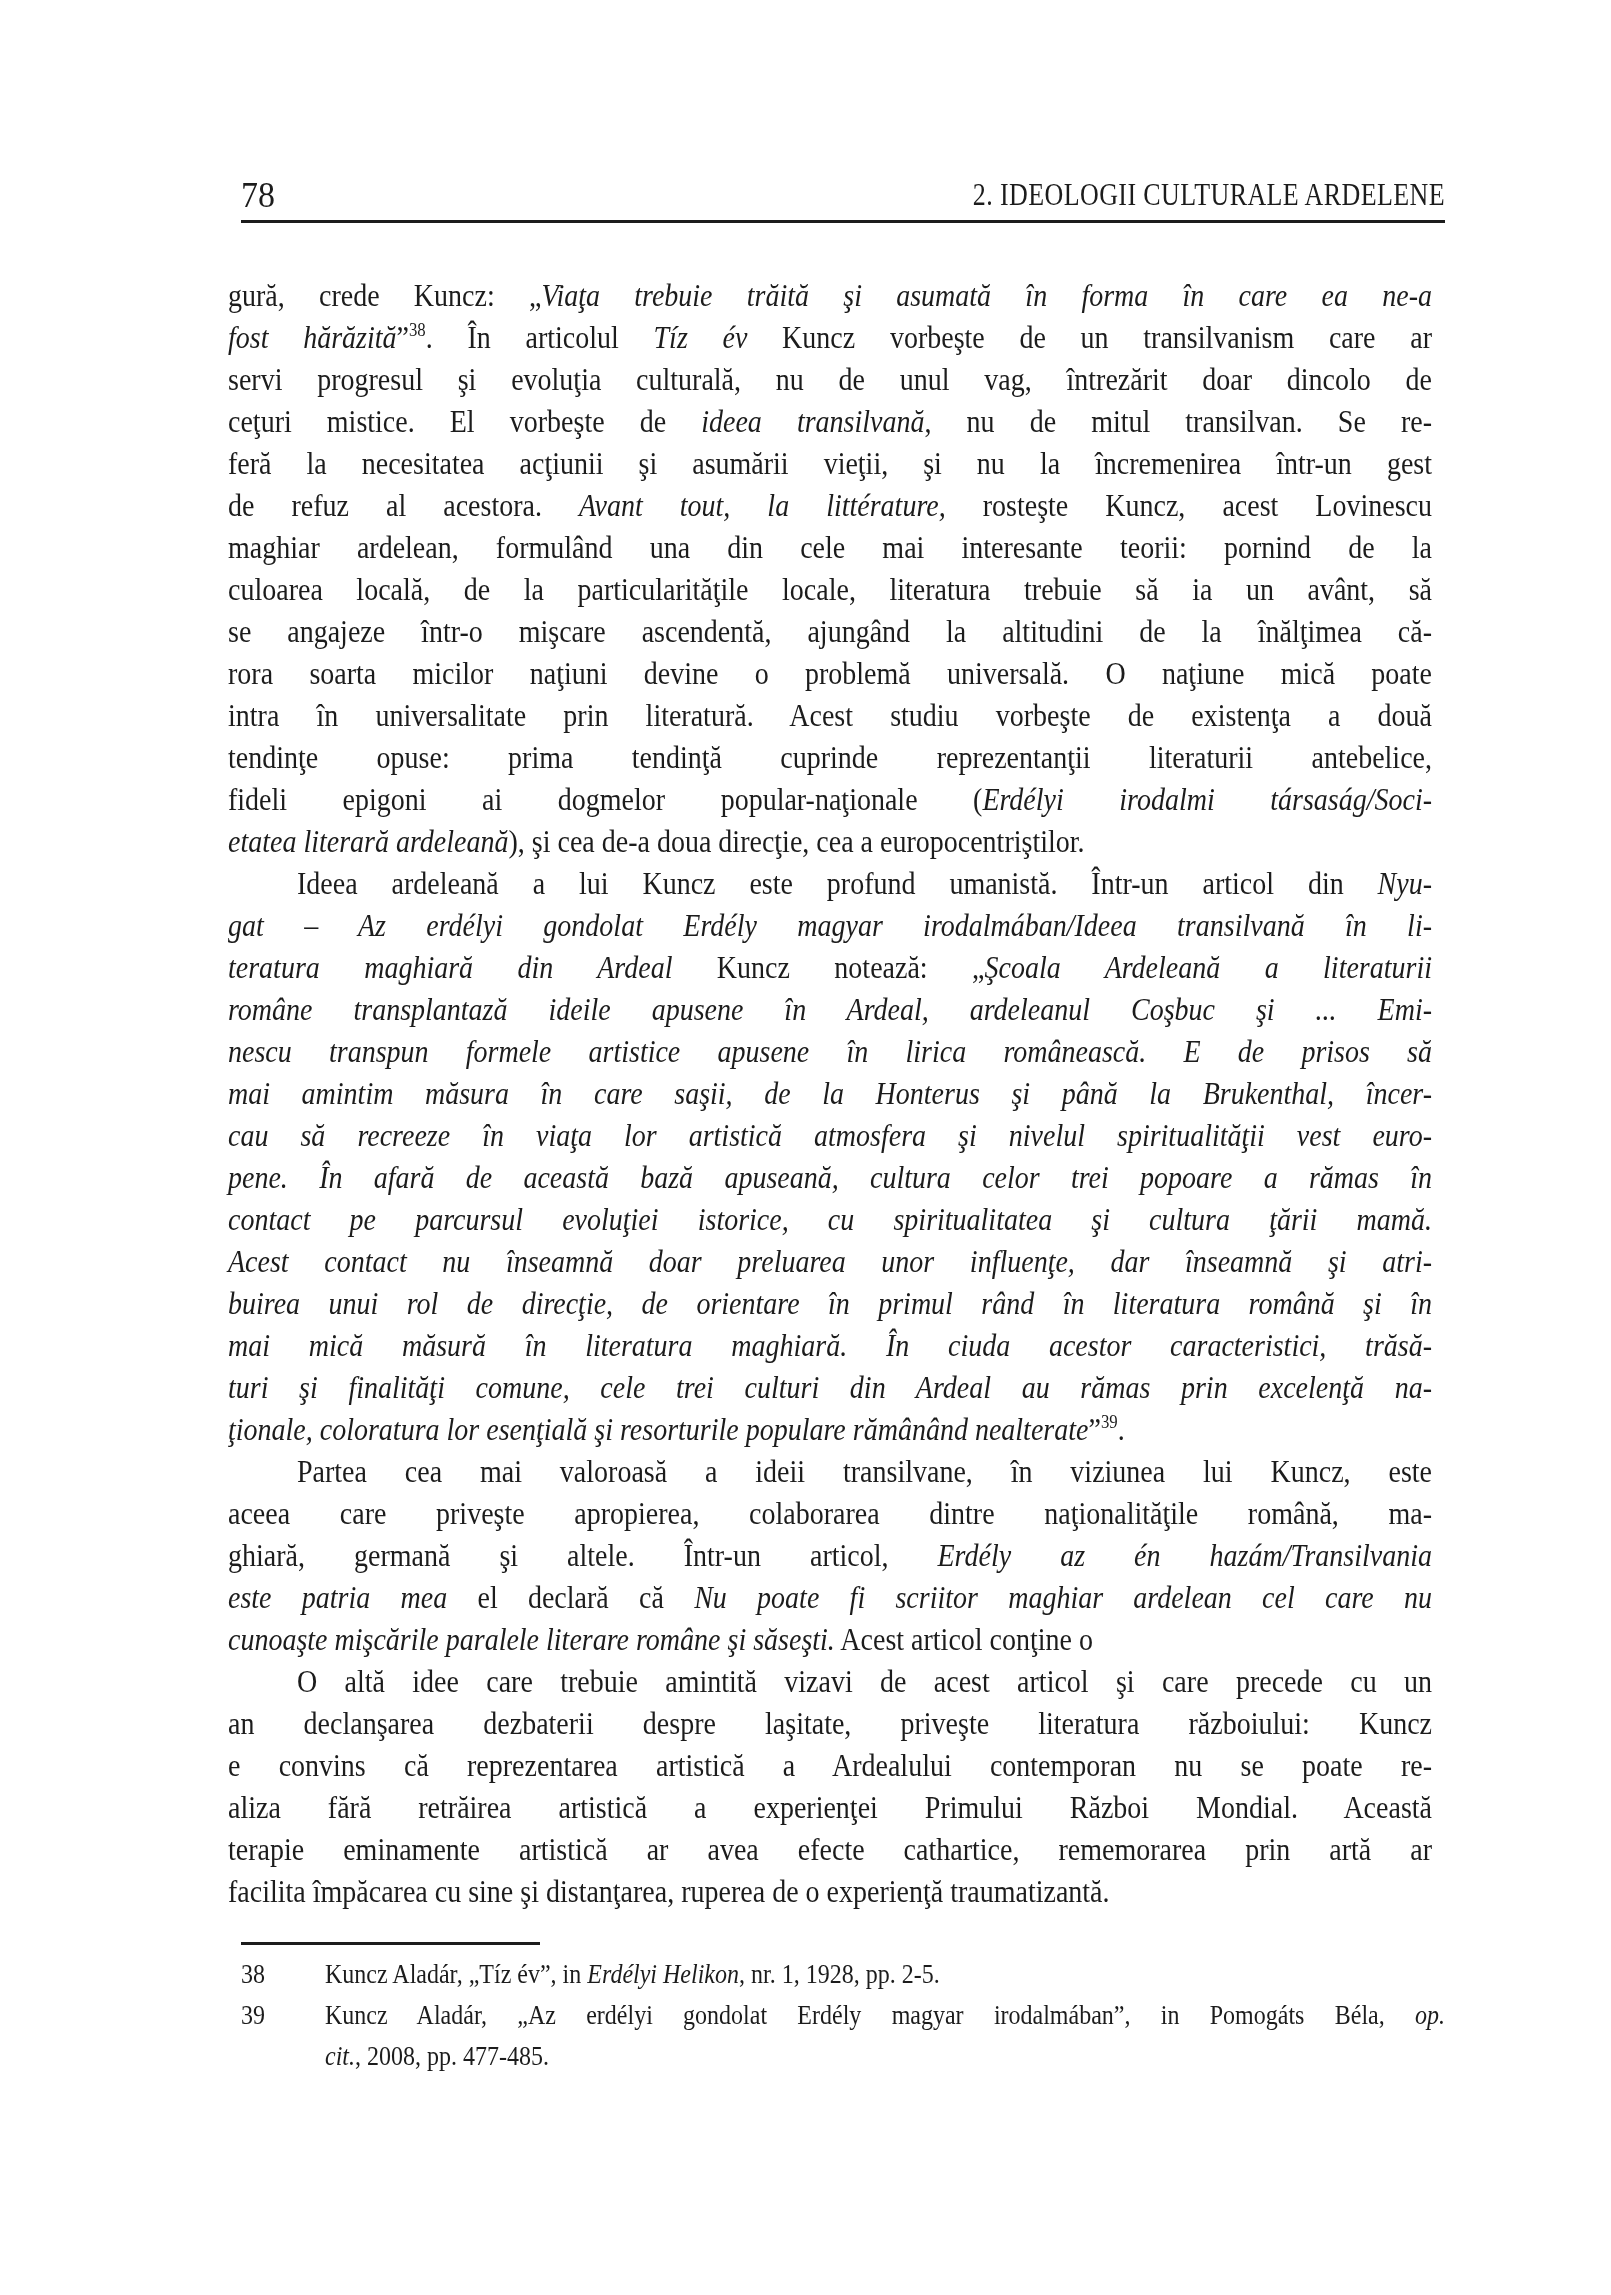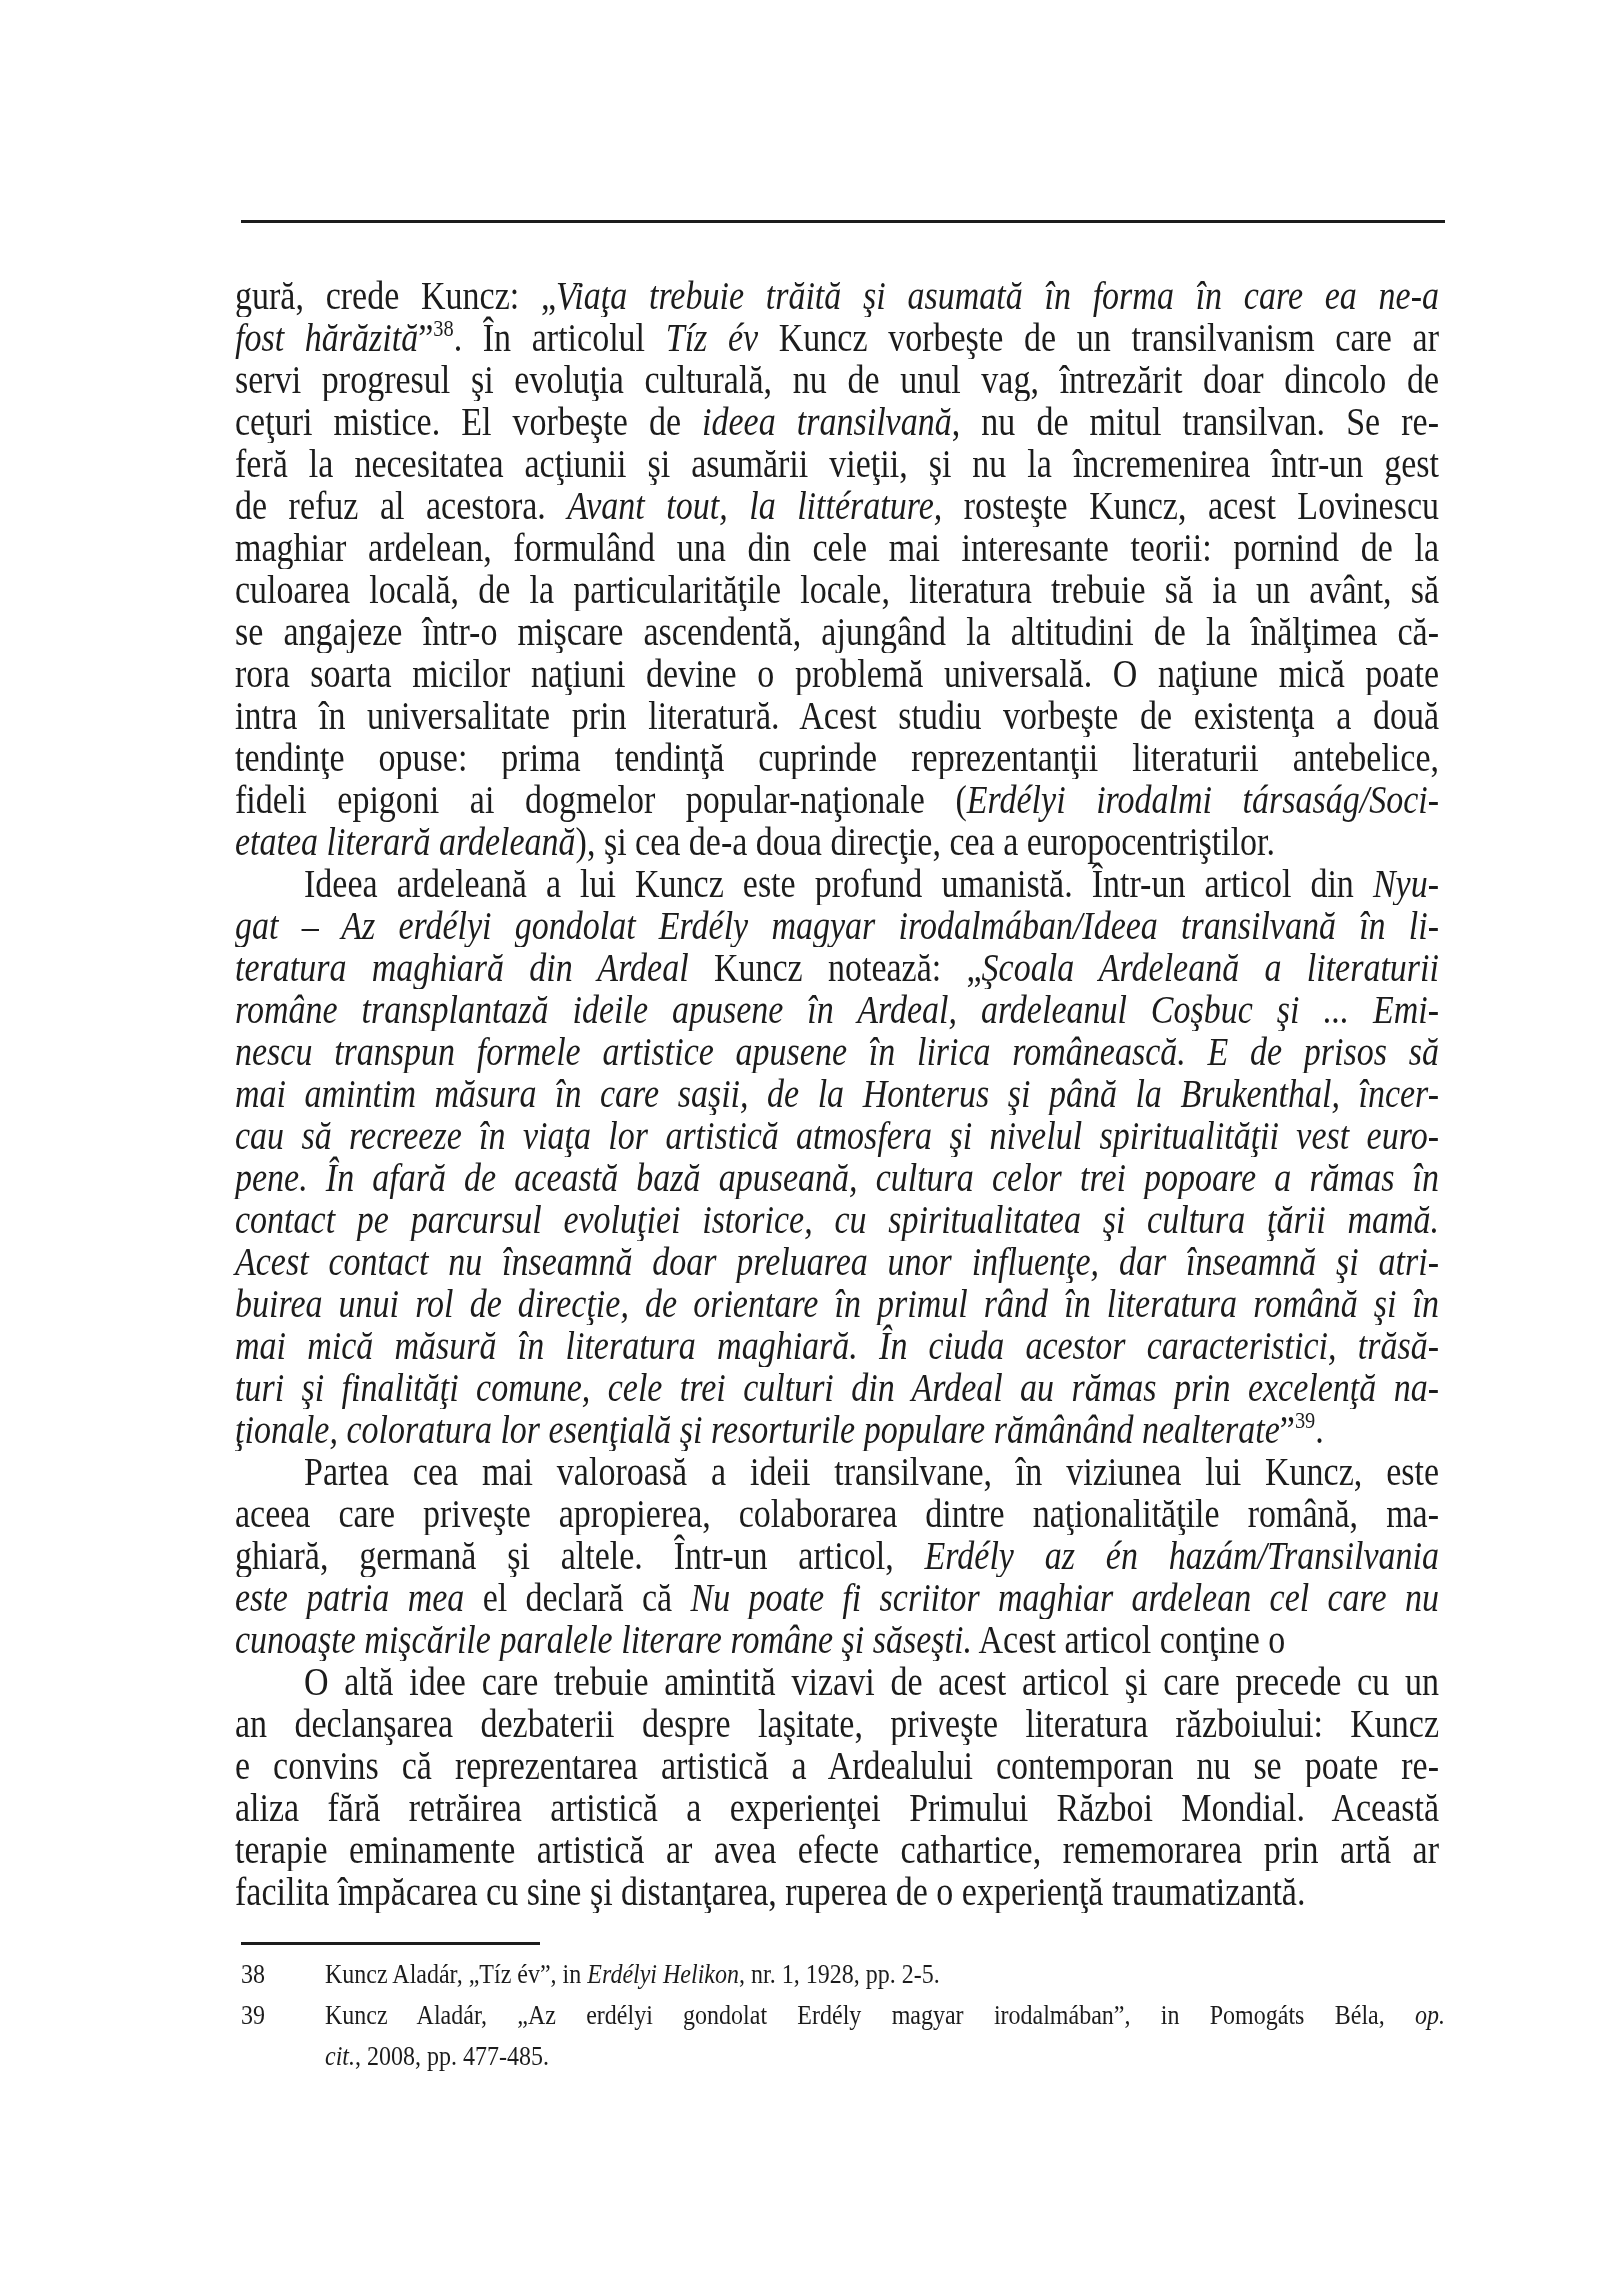--- a/index.html
+++ b/index.html
@@ -22,22 +22,22 @@
   }
   .running-head {
     font-size:26px; line-height:34px; letter-spacing:0.4px;
     transform:scaleY(1.22); transform-origin:50% 100%;
   }
   .header-rule {
     position:absolute; left:241px; top:220px; width:1204px; height:2.5px;
     background:#1c1c1c;
   }
   .body-text {
-    position:absolute; left:235px; top:275px; width:1204px;
-    font-size:34px;
+    position:absolute; left:228px; top:275px; width:1204px;
+    font-size:28px;
   }
   .line {
     height:42px; line-height:42px;
     text-align:justify; text-align-last:justify; text-justify:inter-word;
     transform:scaleY(1.16); transform-origin:50% 50%;
     white-space:normal; overflow:visible;
   }
   .line-last { text-align-last:left; }
   .line-indent { text-indent:69px; }
   i { font-style:italic; }
@@ -56,20 +56,24 @@
     transform:scaleY(1.16); transform-origin:50% 50%;
   }
   .fn-text { flex:1 1 auto; min-width:0; }
   .fn-text .line { height:41px; line-height:41px; }
 </style>
 </head>
 <body>
 
 <div class="page">
 
+  <div class="header">
+    <span class="page-num">78</span>
+    <span class="running-head">2. IDEOLOGII CULTURALE ARDELENE</span>
+  </div>
 
   <div class="header-rule"></div>
 
   <div class="body-text">
     <div class="paragraph">
         <div class="line"><span>gură, crede Kuncz: „</span><i>Viaţa trebuie trăită şi asumată în forma în care ea ne-a</i></div>
         <div class="line"><i>fost hărăzită</i><span>”</span><sup>38</sup><span>. În articolul </span><i>Tíz év</i><span> Kuncz vorbeşte de un transilvanism care ar</span></div>
         <div class="line"><span>servi progresul şi evoluţia culturală, nu de unul vag, întrezărit doar dincolo de</span></div>
         <div class="line"><span>ceţuri mistice. El vorbeşte de </span><i>ideea transilvană</i><span>, nu de mitul transilvan. Se re-</span></div>
         <div class="line"><span>feră la necesitatea acţiunii şi asumării vieţii, şi nu la încremenirea într-un gest</span></div>

